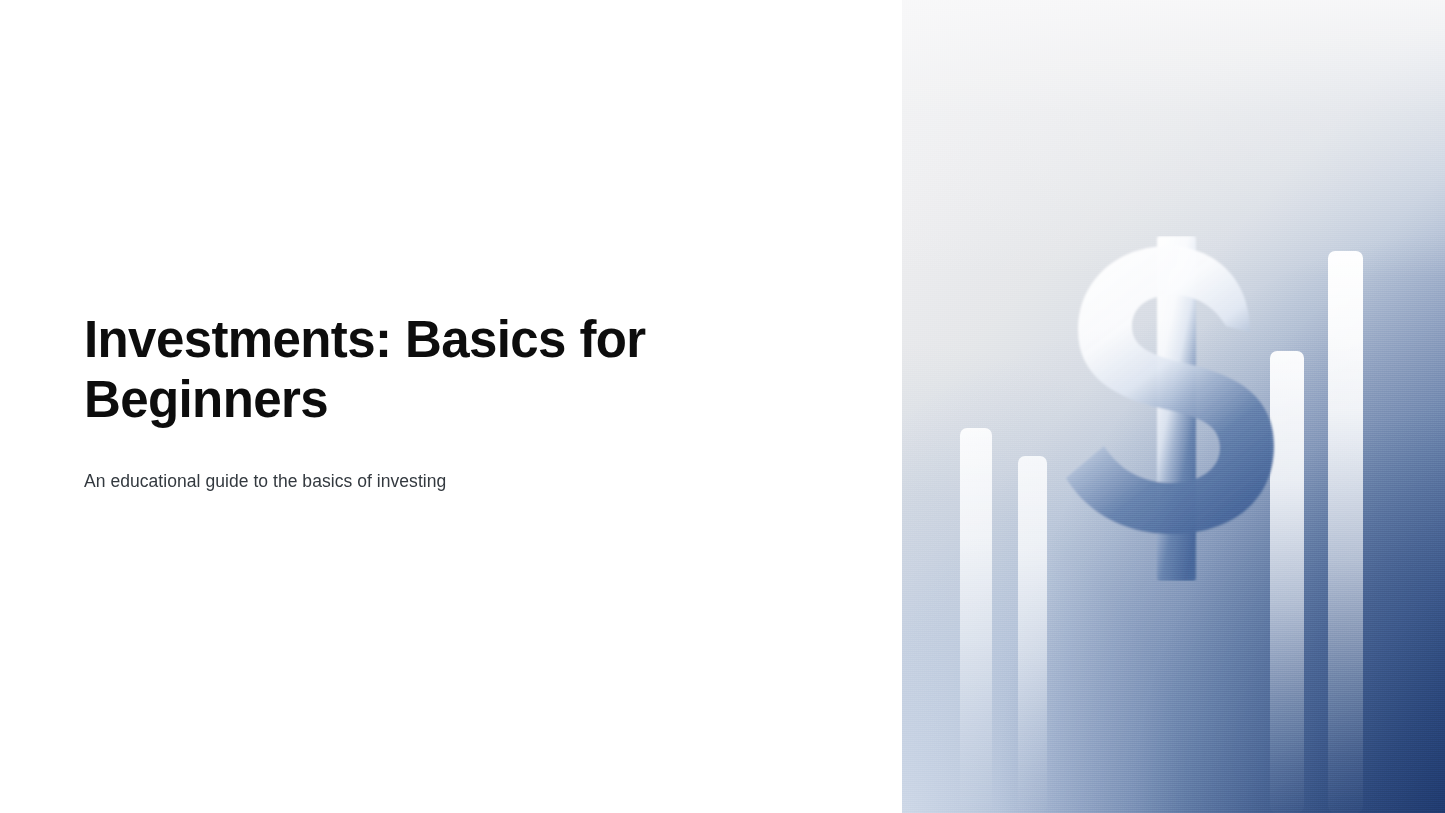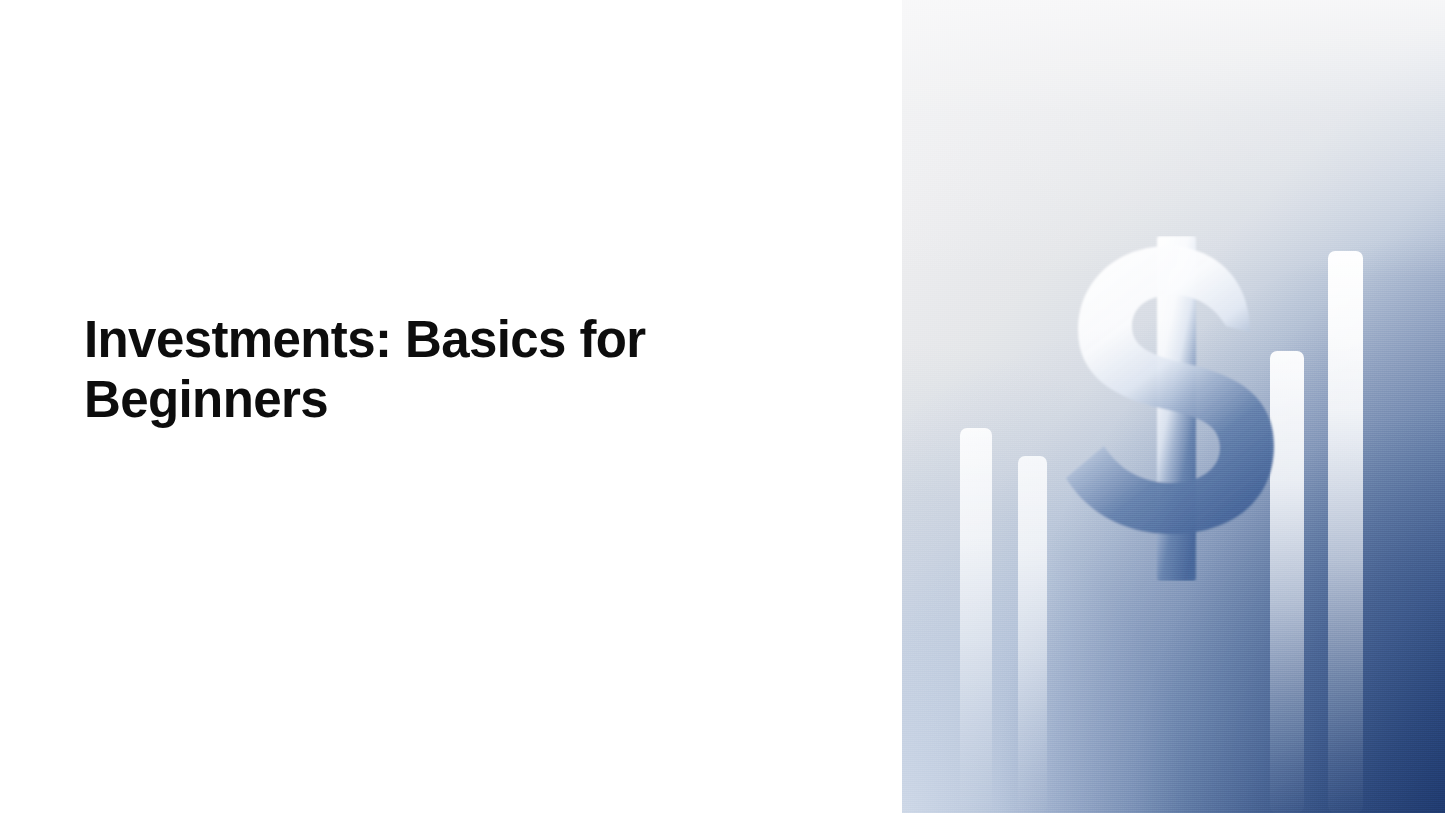--- a/index.html
+++ b/index.html
@@ -174,20 +174,21 @@
 <body>
 
 <div class="slide">
 
   <div class="text-pane">
 
     <div class="title-block">
       <h1 class="slide-title">Investments: Basics for Beginners</h1>
     </div>
 
+    <p class="slide-subtitle">An educational guide to the basics of investing</p>
   </div>
 
   <div class="image-pane">
 
     <div class="grad-base2"></div>
     <div class="grad-bl"></div>
     <div class="grad-br"></div>
     <div class="grad-top"></div>
 
     <div class="art">

